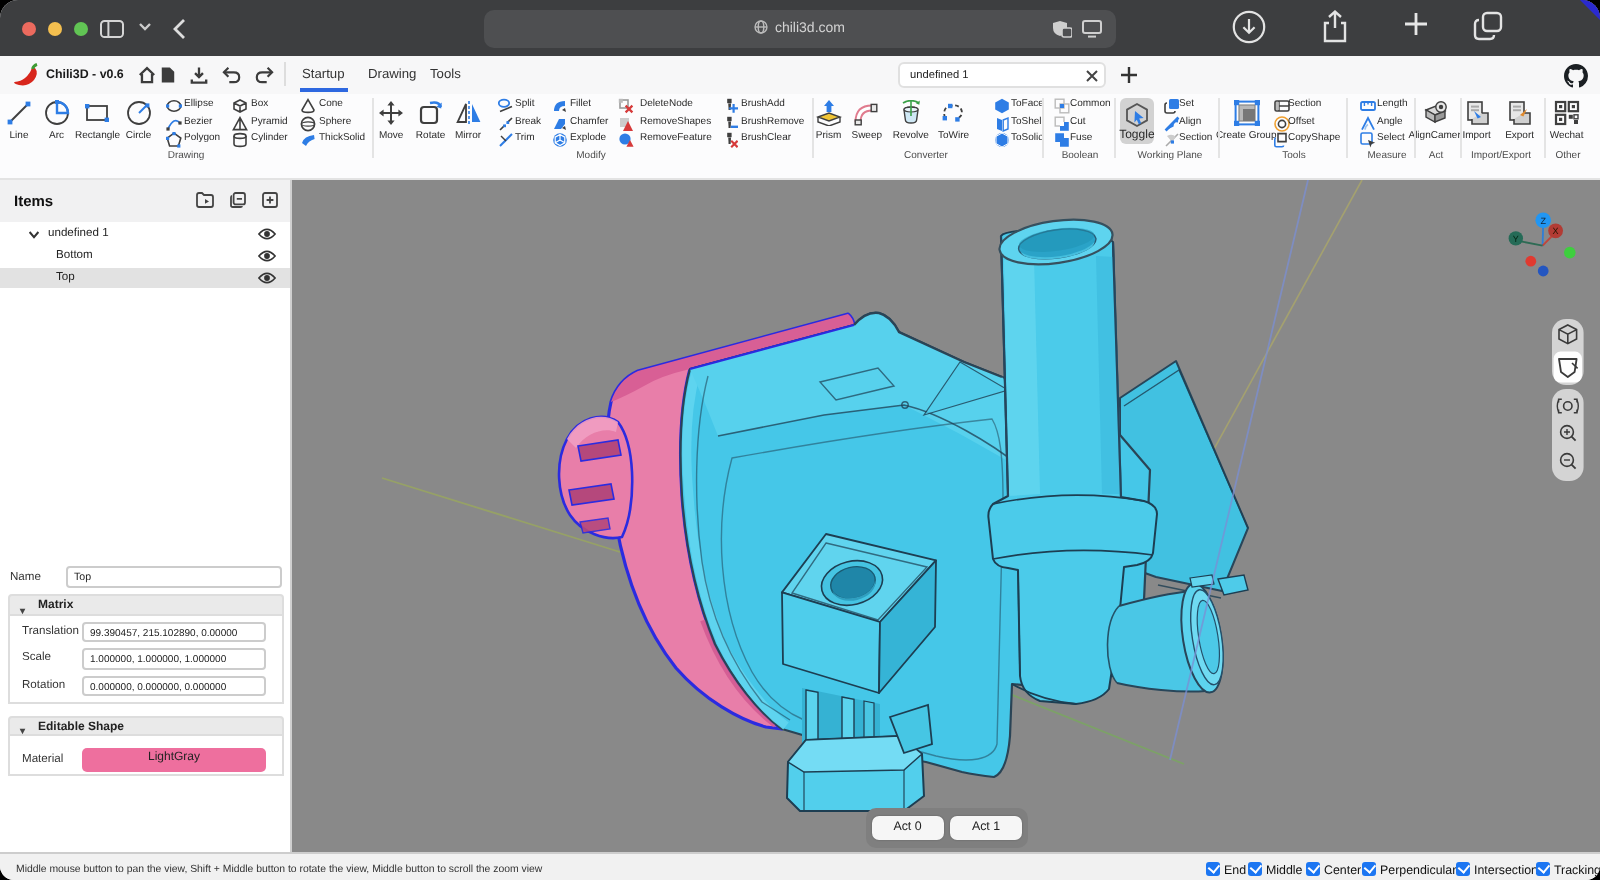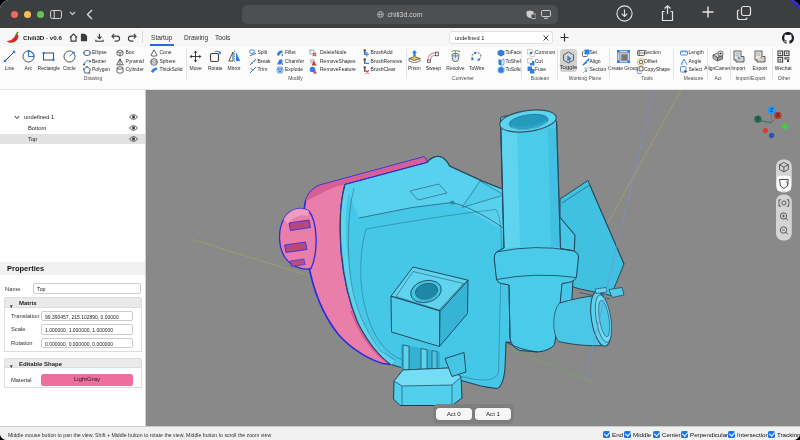--- a/index.html
+++ b/index.html
@@ -501,20 +501,35 @@
 <div class="gsep" style="left:771.5px"></div>
 <div style="position:absolute;left:559.6px;top:1.6px;width:17px;height:23.5px;background:#d2d2d2;border-radius:3px;text-align:center">
 <svg width="13" height="13" viewBox="0 0 13 13" style="margin-top:2px">
           <path d="M6.5 1 L11.5 3.8 V9.2 L6.5 12 L1.5 9.2 V3.8 Z" fill="none" stroke="#555" stroke-width="0.9"></path>
           <path d="M5.5 4.5 L9.8 8 L7.6 8.3 L8.6 10.6 L7.4 11.1 L6.4 8.9 L5.2 10.2 Z" fill="#2e7de5"></path>
         </svg>
 <div style="font-size:6px;margin-top:-1px">Toggle</div></div>
 </div>
 
   <div id="sidebar">
+    <div id="itemshead" class="phead">Items
+      <svg style="position:absolute;left:98px;top:6px" width="9" height="8" viewBox="0 0 9 8">
+          <path d="M0.5 1.5 Q0.5 0.5 1.5 0.5 H3 L4 1.5 H7.5 Q8.5 1.5 8.5 2.5 V6.5 Q8.5 7.5 7.5 7.5 H1.5 Q0.5 7.5 0.5 6.5 Z" fill="none" stroke="#444" stroke-width="0.9"></path>
+          <path d="M4.5 3.5 L6.5 4.7 L4.5 5.9 Z" fill="#444"></path>
+        </svg>
+      <svg style="position:absolute;left:115px;top:6px" width="8" height="8" viewBox="0 0 8 8">
+          <rect x="1.8" y="0.5" width="5.7" height="5.7" rx="1" fill="none" stroke="#444" stroke-width="0.9"></rect>
+          <path d="M1 2 Q0.5 2 0.5 2.8 V6.6 Q0.5 7.5 1.4 7.5 H5.2 Q6 7.5 6 7" fill="none" stroke="#444" stroke-width="0.9"></path>
+          <path d="M3.4 3.4 H6" stroke="#444" stroke-width="0.9"></path>
+        </svg>
+      <svg style="position:absolute;left:131px;top:6px" width="8" height="8" viewBox="0 0 8 8">
+          <rect x="0.5" y="0.5" width="7" height="7" rx="1" fill="none" stroke="#444" stroke-width="0.9"></rect>
+          <path d="M4 2.3 V5.7 M2.3 4 H5.7" stroke="#444" stroke-width="0.9"></path>
+        </svg>
+    </div>
     <div class="row" style="top:22px">
         <svg style="position:absolute;left:14px;top:3px" width="6" height="5" viewBox="0 0 6 5">
           <path d="M0.8 1 L3 3.6 L5.2 1" fill="none" stroke="#333" stroke-width="1"></path>
         </svg>
         <span style="position:absolute;left:24px">undefined 1</span>
         <span class="eye"><svg width="9" height="8" viewBox="0 0 10 8">
             <path d="M0.5 4 Q5 -1.2 9.5 4 Q5 9.2 0.5 4 Z" fill="none" stroke="#333" stroke-width="0.9"></path>
             <circle cx="5" cy="4" r="1.6" fill="#333"></circle>
           </svg></span>
       </div>
@@ -525,21 +540,20 @@
             <circle cx="5" cy="4" r="1.6" fill="#333"></circle>
           </svg></span>
       </div>
     <div class="row" style="top:43.5px;background:#e2e2e2">
         <span style="position:absolute;left:28px">Top</span>
         <span class="eye"><svg width="9" height="8" viewBox="0 0 10 8">
             <path d="M0.5 4 Q5 -1.2 9.5 4 Q5 9.2 0.5 4 Z" fill="none" stroke="#333" stroke-width="0.9"></path>
             <circle cx="5" cy="4" r="1.6" fill="#333"></circle>
           </svg></span>
       </div>
-    <div id="prophead" class="phead">Properties</div>
 
     <div class="plabel" style="left:5px;top:196px">Name</div>
     <div class="pinput" style="left:33px;top:193px;width:108px;height:10.5px;line-height:10px">Top</div>
 
     <div class="sechead" style="top:207px"><span class="chev" style="top:2.5px">▾</span>Matrix</div>
     <div class="secbody" style="top:217.5px;height:44px"></div>
     <div class="plabel" style="left:11px;top:222.5px">Translation</div>
     <div class="pinput" style="left:41px;top:220.5px;width:92px;height:10.5px;line-height:10px;font-size:5px">99.390457, 215.102890, 0.00000</div>
     <div class="plabel" style="left:11px;top:236px">Scale</div>
     <div class="pinput" style="left:41px;top:234px;width:92px;height:10.5px;line-height:10px;font-size:5px">1.000000, 1.000000, 1.000000</div>

